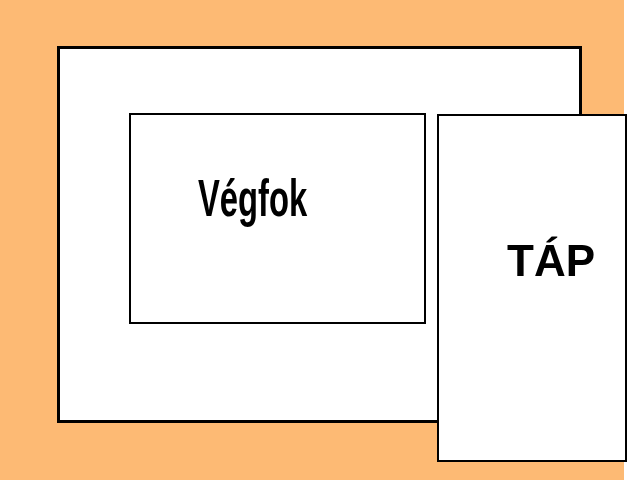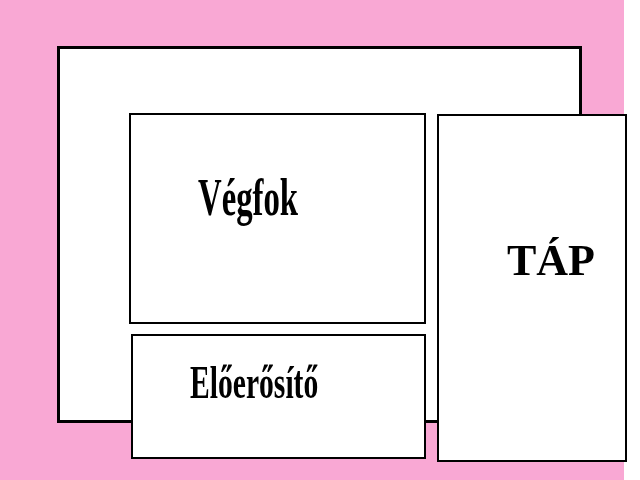--- a/index.html
+++ b/index.html
@@ -8,22 +8,21 @@
     width: 640px;
     height: 480px;
     background: #ffffff;
     font-family: "Liberation Sans", sans-serif;
     overflow: hidden;
   }
   .diagram {
     position: relative;
     width: 624px;
     height: 480px;
-    background: #f9a8d4;
-    font-family: Liberation Serif, serif;
+    background: #fdba74;
   }
   .box {
     position: absolute;
     background: #ffffff;
     box-sizing: border-box;
   }
   .chassis-outline {
     left: 57px;
     top: 46px;
     width: 525px;
@@ -83,23 +82,20 @@
 <body>
 
 <div class="diagram">
 
   <div class="box chassis-outline">
 
     <div class="box inner-box power-amp-box">
       <span class="label condensed power-amp-label">Végfok</span>
     </div>
 
-    <div class="box inner-box preamp-box">
-      <span class="label condensed preamp-label">Előerősítő</span>
-    </div>
 
     <div class="box inner-box power-supply-box">
       <span class="label power-supply-label">TÁP</span>
     </div>
 
   </div>
 
 </div>
 
 </body></html>

